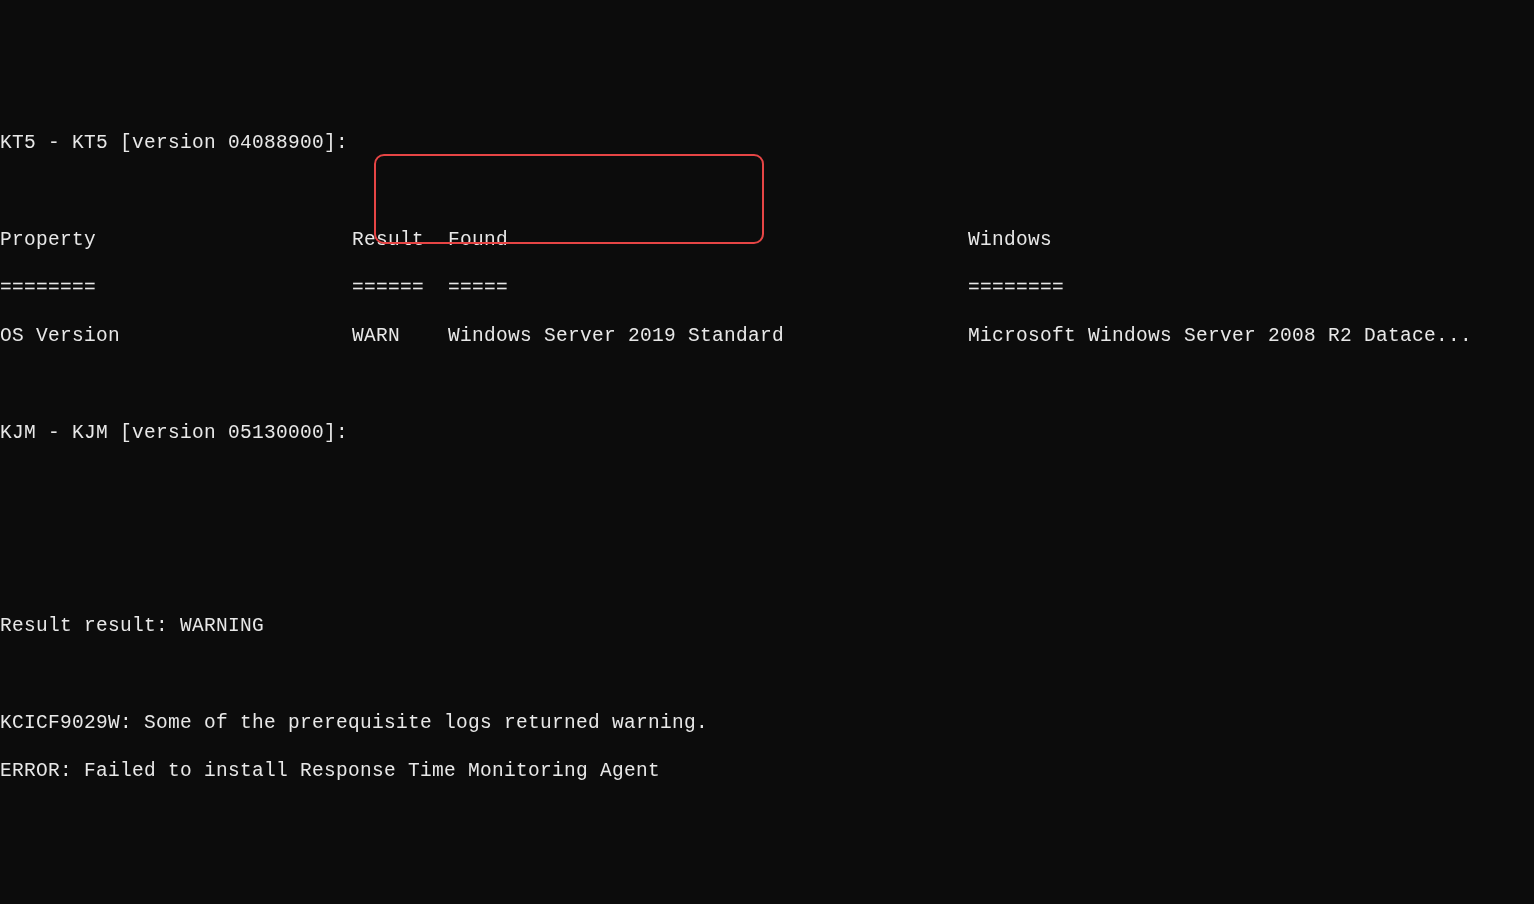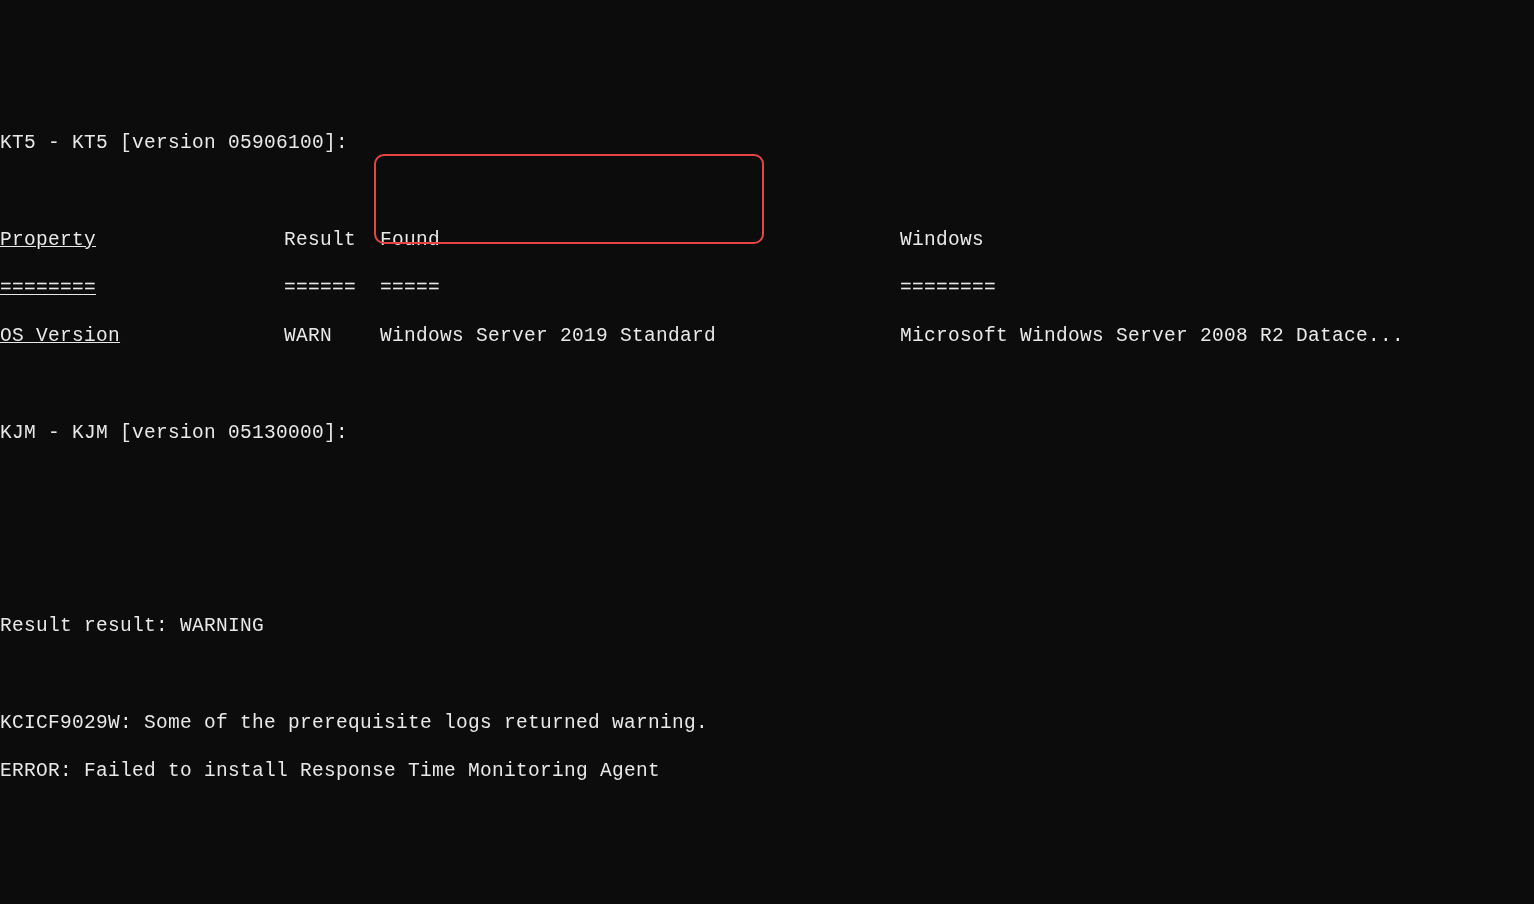--- a/index.html
+++ b/index.html
@@ -29,32 +29,32 @@
     border-radius: 10px;
     top: 57px;
     left: 374px;
     width: 390px;
     height: 90px;
     pointer-events: none;
   }
   .line {
     display: block;
   }
-  .col-property { display: inline-block; width: 284px; text-decoration: underline; }
-  .col-result   { display: inline-block; width: 96px; }
+  .col-property { display: inline-block; width: 328px; }
+  .col-result   { display: inline-block; width: 96px; margin-left: 24px; }
   .col-found    { display: inline-block; width: 520px; }
   .col-expected { display: inline-block; }
 </style>
 </head>
 <body>
 
 
 
 <div class="terminal">
-<span class="line">KT5 - KT5 [version 05906100]:</span>
+<span class="line">KT5 - KT5 [version 04088900]:</span>
 <span class="line"> </span>
 <span class="line"><span class="col-property">Property</span><span class="col-result">Result</span><span class="col-found">Found</span><span class="col-expected">Windows</span></span>
 <span class="line"><span class="col-property">========</span><span class="col-result">======</span><span class="col-found">=====</span><span class="col-expected">========</span></span>
 <span class="line"><span class="col-property">OS Version</span><span class="col-result">WARN</span><span class="col-found">Windows Server 2019 Standard</span><span class="col-expected">Microsoft Windows Server 2008 R2 Datace...</span></span>
 <span class="line"> </span>
 <span class="line">KJM - KJM [version 05130000]:</span>
 <span class="line"> </span>
 <span class="line"> </span>
 <span class="line"> </span>
 <span class="line">Result result: WARNING</span>

